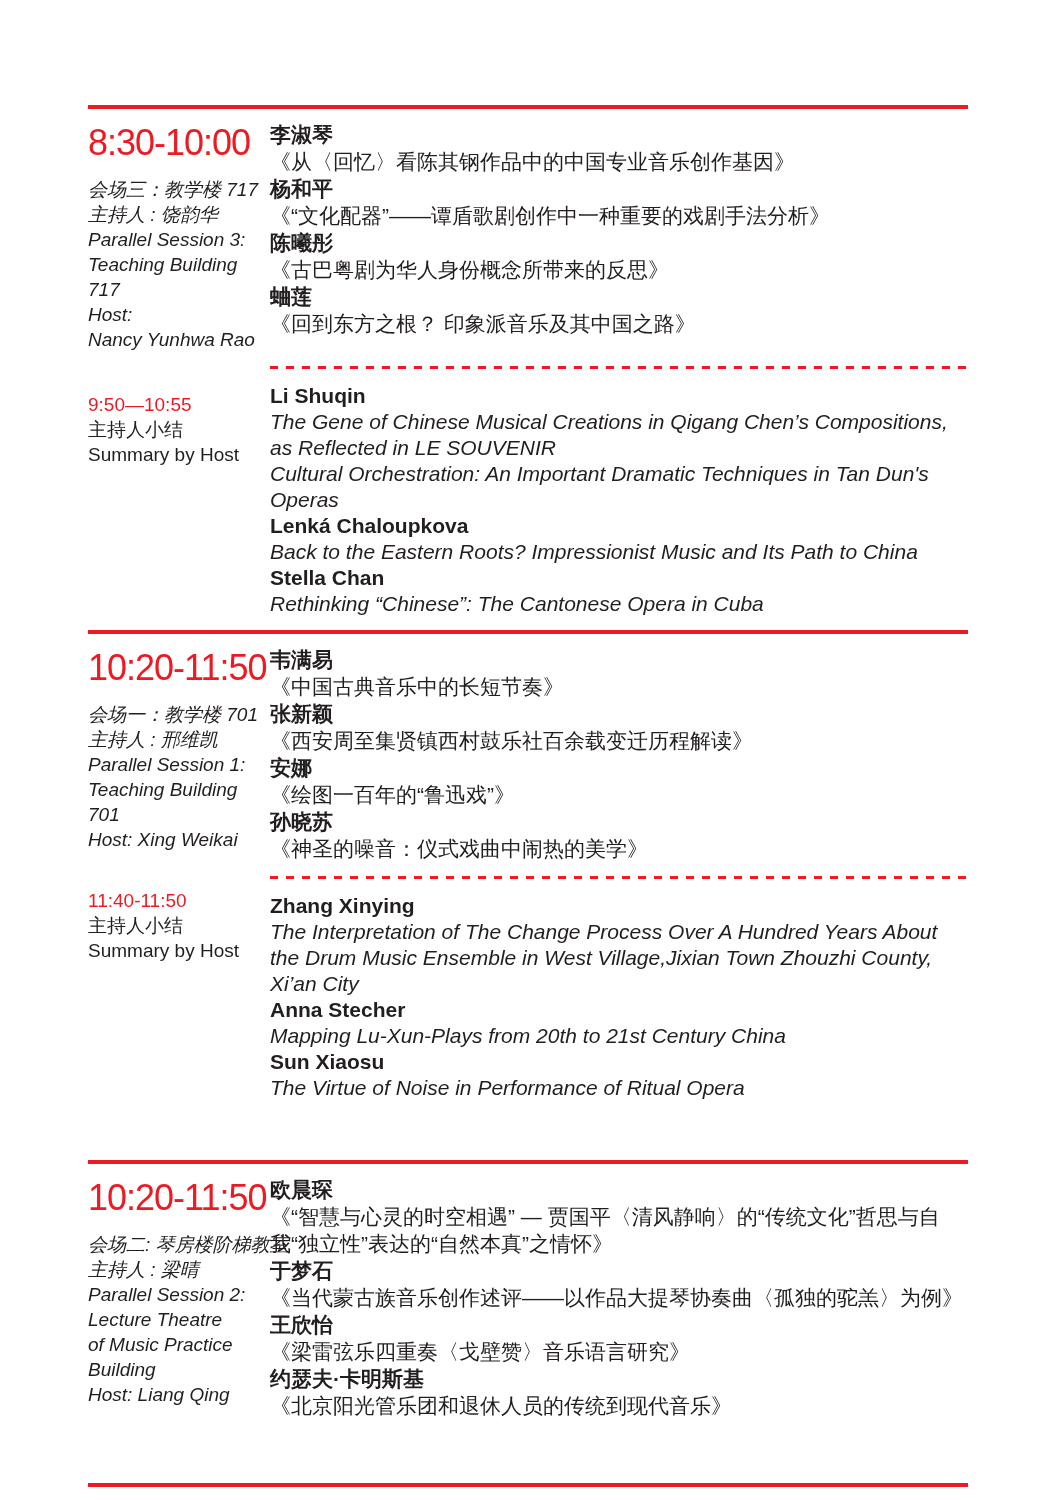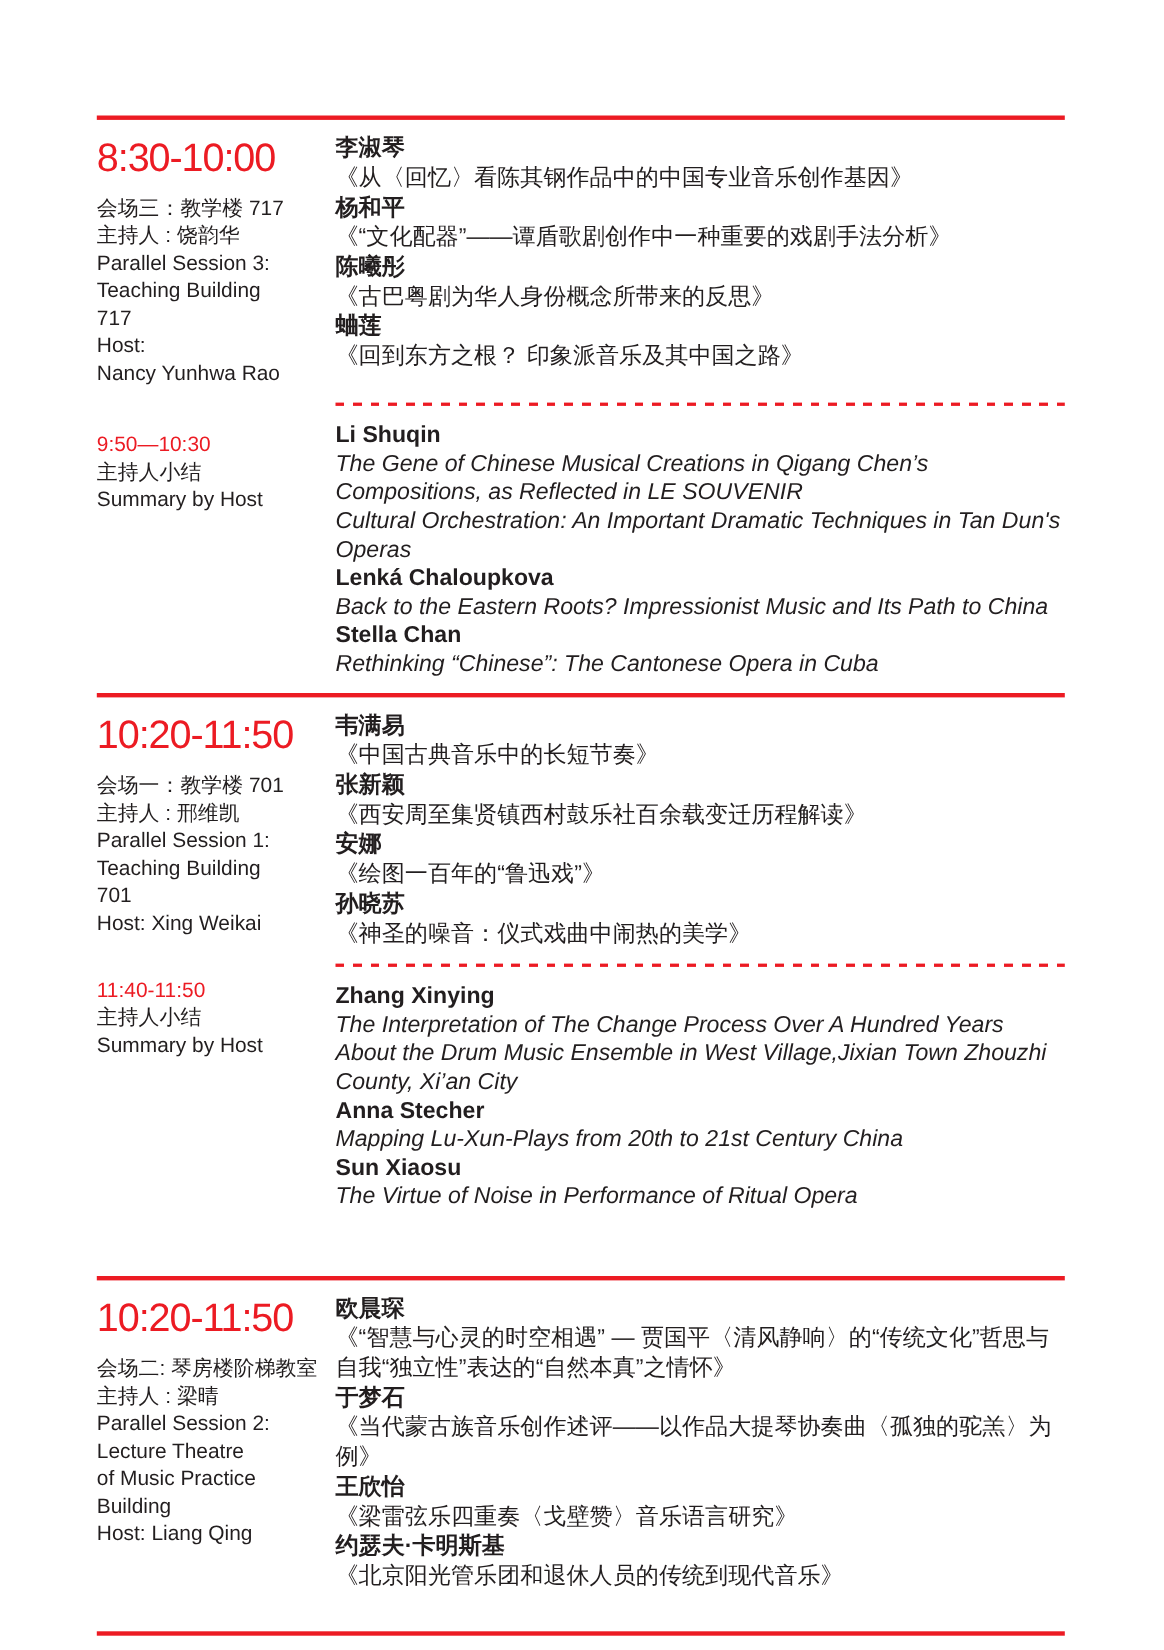--- a/index.html
+++ b/index.html
@@ -19,29 +19,29 @@
   .rule.r1{top:105px}
   .rule.r2{top:630px}
   .rule.r3{top:1160px}
   .rule.r4{top:1483px}
 
   .session{position:absolute;left:88px;width:880px;}
   .sec1{top:121px}
   .sec2{top:646px}
   .sec3{top:1176px}
 
-  .row{display:flex;align-items:flex-start;gap:35px;}
+  .row{display:flex;align-items:flex-start;}
   .col-left{flex:0 0 182px;width:182px;}
   .col-right{flex:1 1 auto;min-width:0;}
 
   .time-big{
     font-size:36px;line-height:44px;color:var(--red);
     white-space:nowrap;letter-spacing:-1px;
   }
-  .info-group{margin-top:12px;}
+  .info-group{margin-top:12px;font-style:italic;}
   .info{font-size:19px;line-height:25px;white-space:nowrap;}
 
   .entry{margin:0;}
   .speaker{font-size:21px;line-height:27px;font-weight:700;}
   .ptitle{font-size:21px;line-height:27px;}
 
   .summary-row{margin-top:14px;}
   .dashed{
     height:3px;margin:0 0 14px 0;
     background:repeating-linear-gradient(90deg,var(--red) 0 8px,transparent 8px 16px);
@@ -90,21 +90,21 @@
         <div class="ptitle">《古巴粤剧为华人身份概念所带来的反思》</div>
       </div>
       <div class="entry">
         <div class="speaker">蛐莲</div>
         <div class="ptitle">《回到东方之根？ 印象派音乐及其中国之路》</div>
       </div>
     </div>
   </div>
   <div class="row summary-row">
     <div class="col-left">
-      <div class="sum-time">9:50—10:30</div>
+      <div class="sum-time">9:50—10:55</div>
       <div class="sum-label">主持人小结</div>
       <div class="sum-label">Summary by Host</div>
     </div>
     <div class="col-right">
       <div class="dashed"></div>
       <div class="entry">
         <div class="en-name">Li Shuqin</div>
         <div class="en-title">The Gene of Chinese Musical Creations in Qigang Chen’s Compositions, as Reflected in LE SOUVENIR</div>
       </div>
       <div class="entry">

